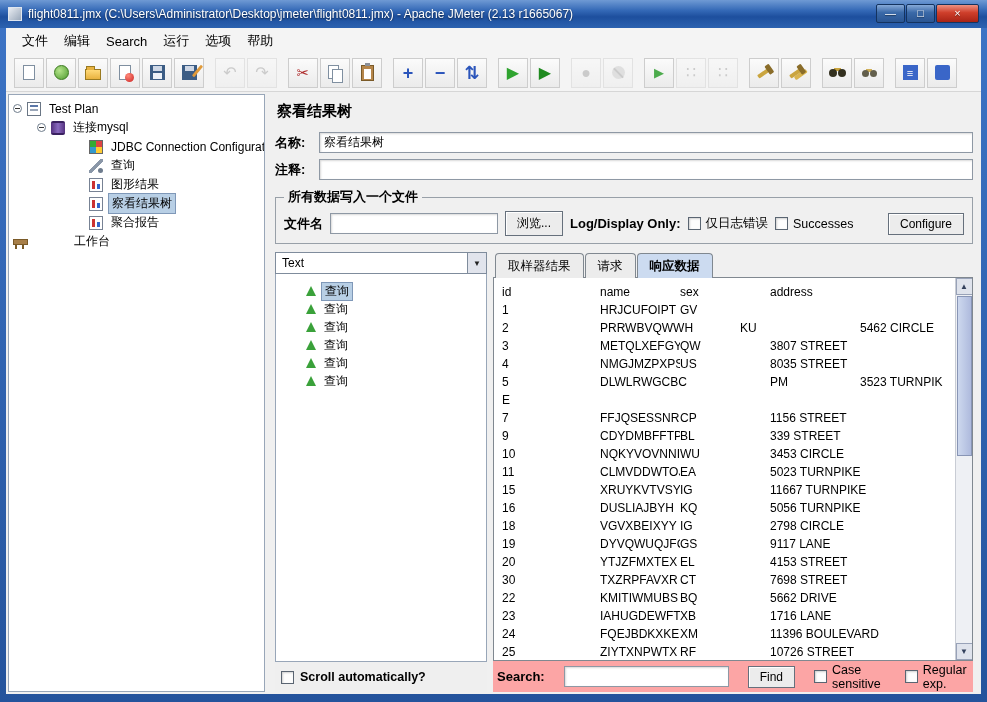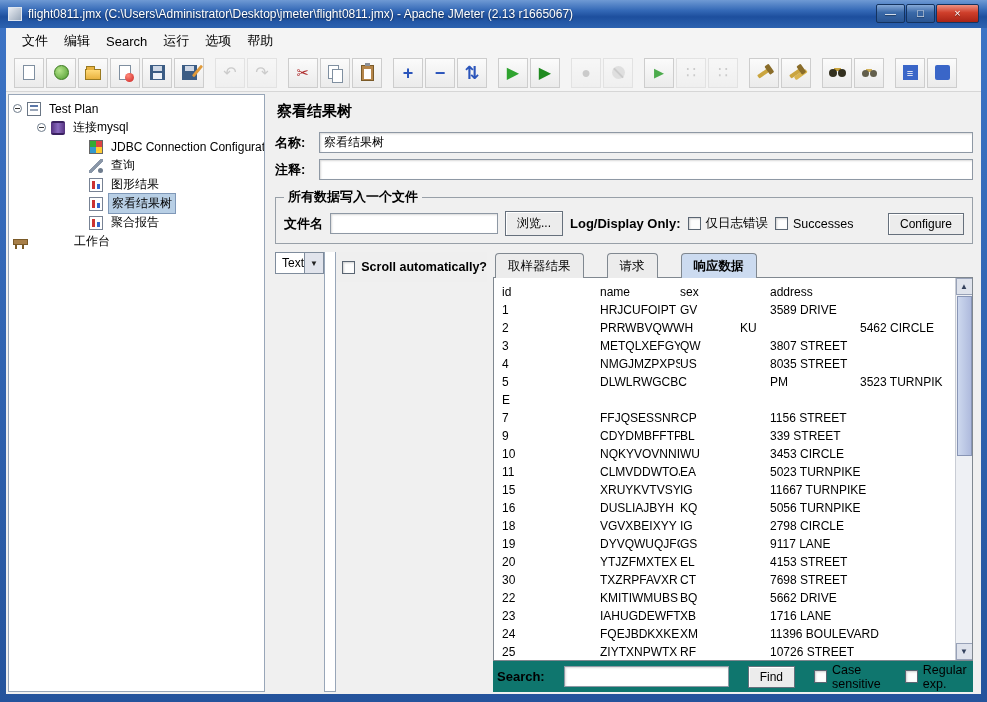--- a/index.html
+++ b/index.html
@@ -103,46 +103,46 @@
   legend { font-weight:bold; font-size:13px; padding:0 4px; }
   .fieldset-row { display:flex; align-items:center; gap:7px; margin-top:3px; }
   .fieldset-row .flabel { font-weight:bold; font-size:13px; }
   .tf.filename { width:168px; }
   .btn { background:#ececec; border:1px solid #66707c; box-shadow:inset 1px 1px 0 #fff; padding:3px 11px; font-size:12px; cursor:default; }
   .cb-wrap { display:flex; align-items:center; gap:5px; font-size:12.5px; }
   .cb { width:13px; height:13px; background:#fdfdfd; border:1px solid #5a6572; box-shadow:inset 1px 1px 2px rgba(0,0,0,.18); flex:0 0 auto; }
   .push-right { margin-left:auto; }
 
   .lower { flex:1; display:flex; margin-top:8px; overflow:hidden; }
-  .results-left { width:212px; flex:0 0 auto; display:flex; flex-direction:row; overflow:hidden; }
+  .results-left { width:212px; flex:0 0 auto; display:flex; flex-direction:column; overflow:hidden; }
   .combo { height:22px; border:1px solid #7f8c9c; background:#fff; display:flex; align-items:stretch; }
   .combo-text { flex:1; display:flex; align-items:center; padding-left:6px; font-size:12px; }
   .combo-arrow { width:19px; background:#e1e4ec; border-left:1px solid #7f8c9c; display:flex; align-items:center; justify-content:center; font-size:8px; color:#222; }
   .results-tree { flex:1; background:#fff; border:1px solid #98a6b8; border-top:none; padding-top:8px; overflow:hidden; }
   .r-item { height:18px; display:flex; align-items:center; gap:5px; padding-left:30px; }
   .tri { width:0; height:0; border-left:5px solid transparent; border-right:5px solid transparent; border-bottom:10px solid #3aa13a; flex:0 0 auto; }
   .r-label { font-size:12px; padding:0 3px; }
   .r-label.sel { background:#b8cfe5; border:1px solid #7f98b8; }
   .scroll-row { height:30px; background:#efefef; display:flex; align-items:center; gap:6px; padding-left:6px; font-size:12.5px; font-weight:bold; }
 
   .results-right { flex:1; margin-left:6px; display:flex; flex-direction:column; overflow:hidden; }
-  .tabbar { height:25px; display:flex; align-items:flex-end; padding-left:2px;gap:22px; }
+  .tabbar { height:25px; display:flex; align-items:flex-end; padding-left:2px; }
   .tab { padding:4px 12px 3px; font-size:12.5px; background:#ececec; border:1px solid #808890; border-bottom:none; border-radius:4px 4px 0 0; margin-right:1px; position:relative; top:1px; cursor:default; }
   .tab.active { background:#ccdbf0; font-weight:bold; }
   .tab-content { flex:1; border:1px solid #808890; background:#fff; display:flex; overflow:hidden; }
   .resp-text { flex:1; padding:5px 0 0 8px; overflow:hidden; font-size:12px; line-height:18px; }
   .rrow { display:grid; grid-template-columns:98px 80px 90px 1fr; }
   .rrow.v1 { grid-template-columns:98px 140px 120px 1fr; }
   .rrow.v2 { grid-template-columns:98px 170px 90px 1fr; }
   .rrow .cell { white-space:nowrap; overflow:hidden; }
   .vscrollbar { width:17px; flex:0 0 auto; background:#eef0f4; border-left:1px solid #c8ccd4; display:flex; flex-direction:column; align-items:center; }
   .sb-btn { width:17px; height:17px; background:#dfe3ec; border:1px solid #98a2b8; font-size:8px; color:#33415c; display:flex; align-items:center; justify-content:center; flex:0 0 auto; }
   .sb-thumb { width:15px; height:160px; margin-top:1px; background:linear-gradient(90deg,#cdd8ee,#aebadd); border:1px solid #8895b5; flex:0 0 auto; }
   .sb-btn.down { margin-top:auto; }
-  .search-row { height:31px; background:#0f766e; display:flex; align-items:center; gap:19px; padding:0 4px; }
+  .search-row { height:31px; background:#fca5a5; display:flex; align-items:center; gap:19px; padding:0 4px; }
   .search-row .slabel { font-weight:bold; font-size:13px; }
   .tf.search-input { width:172px; }
 </style>
 </head>
 <body>
 
 <div class="window">
   <div class="titlebar">
     <span class="app-icon"></span>
     <span class="title-text">flight0811.jmx (C:\Users\Administrator\Desktop\jmeter\flight0811.jmx) - Apache JMeter (2.13 r1665067)</span>
@@ -373,21 +373,20 @@
                   <div class="rrow">
                     <span class="cell">id</span>
                     <span class="cell">name</span>
                     <span class="cell">sex</span>
                     <span class="cell">address</span>
                   </div>
                   <div class="rrow">
                     <span class="cell">1</span>
                     <span class="cell">HRJCUFOIPT</span>
                     <span class="cell">GV</span>
-                    <span class="cell">3589 DRIVE</span>
                   </div>
                   <div class="rrow v1">
                     <span class="cell">2</span>
                     <span class="cell">PRRWBVQWWH</span>
                     <span class="cell">KU</span>
                     <span class="cell">5462 CIRCLE</span>
                   </div>
                   <div class="rrow">
                     <span class="cell">3</span>
                     <span class="cell">METQLXEFGY</span>

